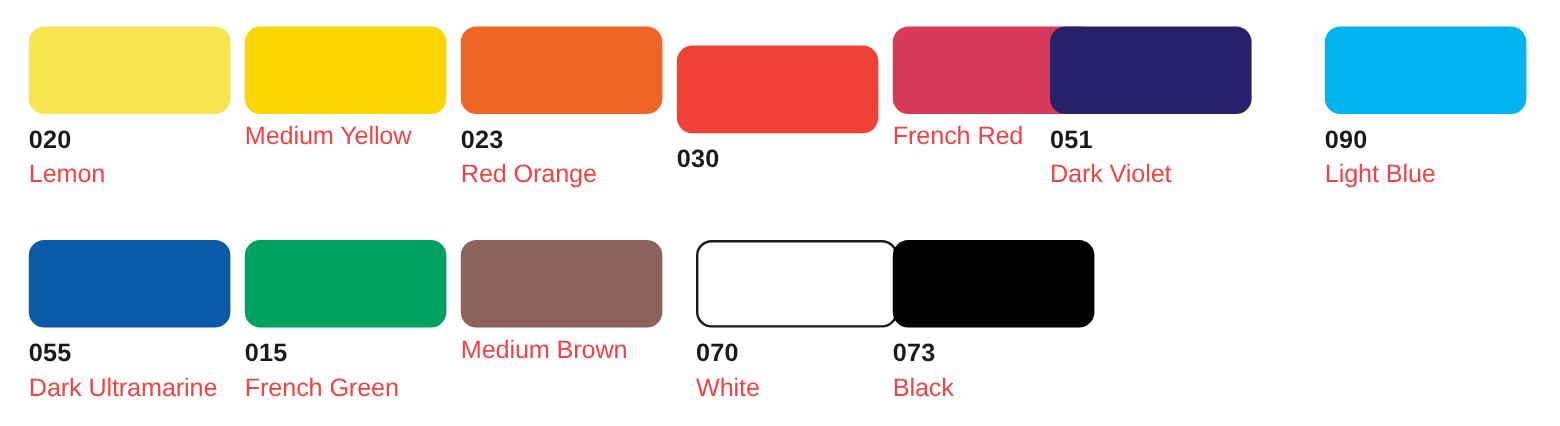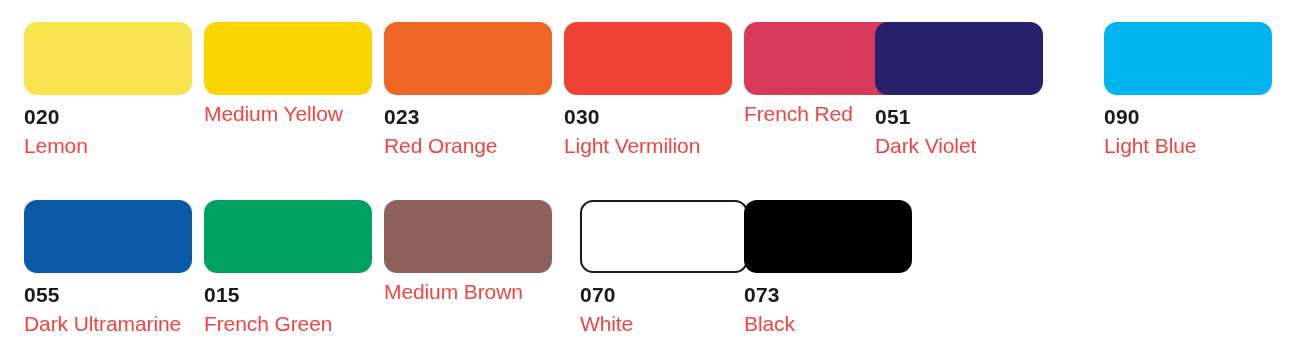--- a/index.html
+++ b/index.html
@@ -75,24 +75,23 @@
       </div>
       <div class="swatch-cell" style="left: 204px;">
         <div class="chip" style="background: rgb(251, 213, 0); width: 168px; height: 73px; border-radius: 13px;"></div>
         <div class="chip-name">Medium Yellow</div>
       </div>
       <div class="swatch-cell" style="left: 384px;">
         <div class="chip" style="background: rgb(238, 102, 35); width: 168px; height: 73px; border-radius: 13px;"></div>
         <div class="chip-code">023</div>
         <div class="chip-name">Red Orange</div>
       </div>
-      <div class="swatch-cell" style="left: 564px;">
+      <div class="swatch-cell" style="left: 564px; margin-top: 16px;">
         <div class="chip" style="background: rgb(239, 65, 54); width: 168px; height: 73px; border-radius: 13px;"></div>
         <div class="chip-code">030</div>
-        <div class="chip-name">Light Vermilion</div>
       </div>
       <div class="swatch-cell" style="left: 744px;">
         <div class="chip" style="background: rgb(216, 58, 91); width: 168px; height: 73px; border-radius: 13px;"></div>
         <div class="chip-name">French Red</div>
       </div>
       <div class="swatch-cell" style="left: 875px;">
         <div class="chip" style="background: rgb(39, 33, 107); width: 168px; height: 73px; border-radius: 13px;"></div>
         <div class="chip-code">051</div>
         <div class="chip-name">Dark Violet</div>
       </div>

